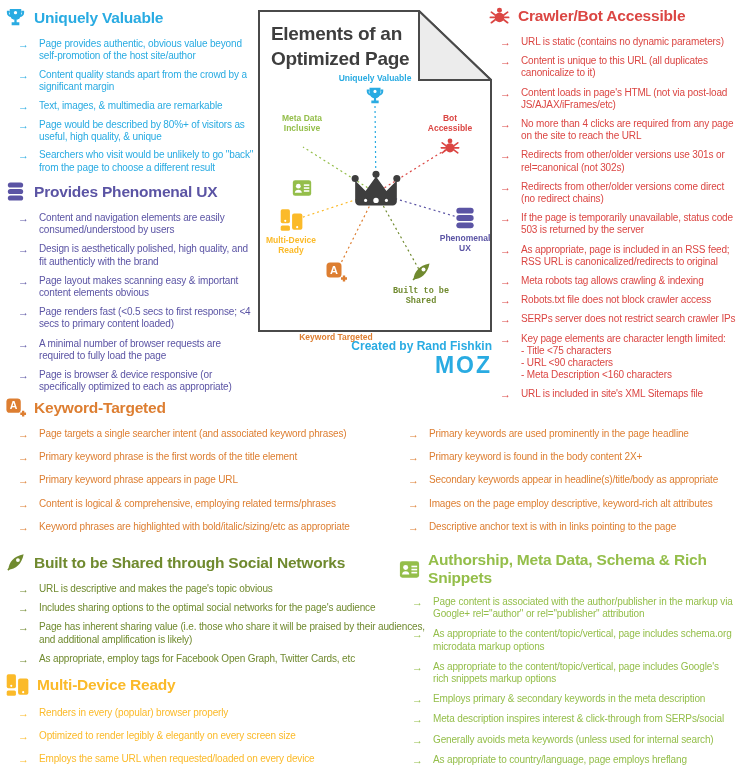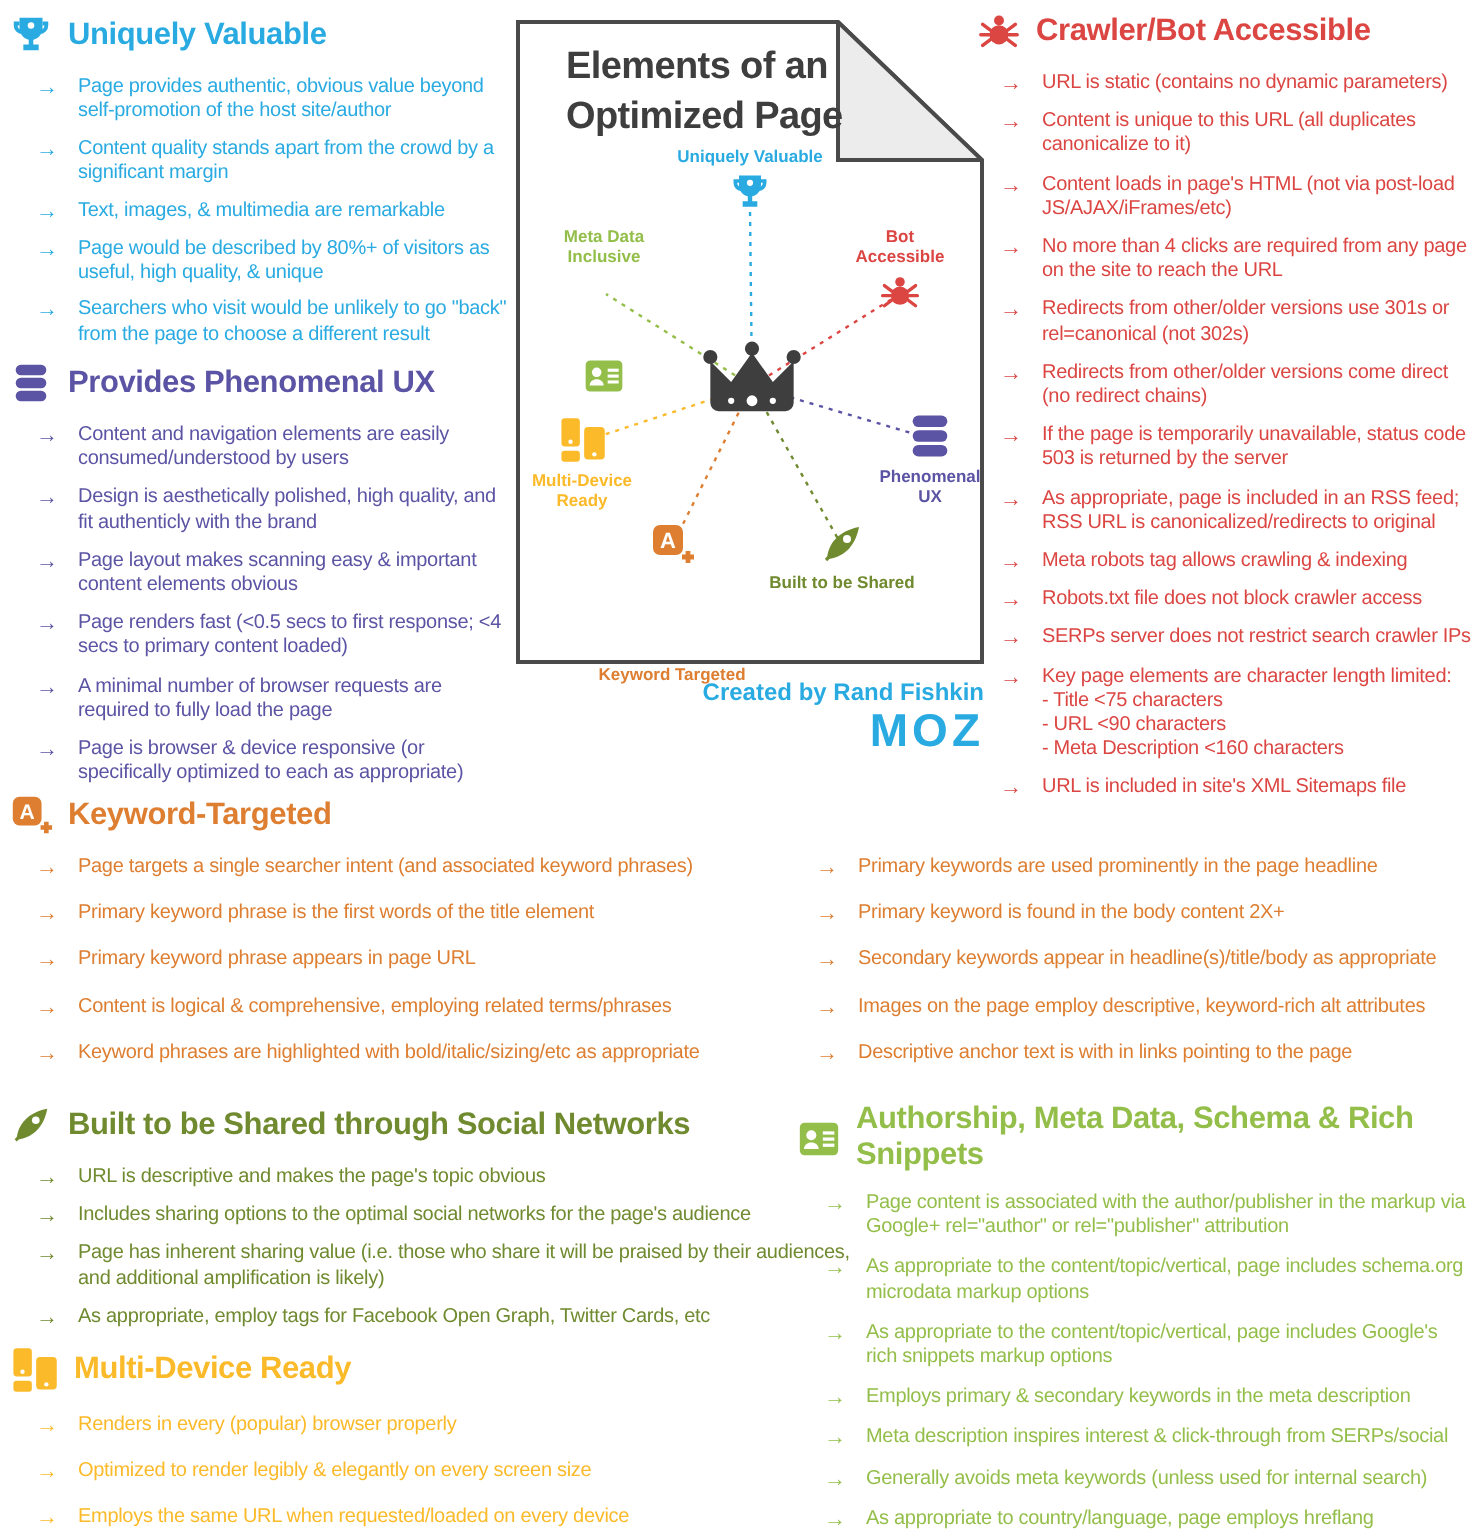--- a/index.html
+++ b/index.html
@@ -33,21 +33,21 @@
   #sec-multi .bullet{margin-bottom:11px;}
   #sec-auth{left:398px;top:551px;width:338px;}
   #sec-auth .bullet{margin-bottom:8px;}
   .twocol{display:flex;}
   .col-l{width:404px;padding-left:14px;box-sizing:border-box;}
   .col-r{flex:1;padding-left:0;}
   
   #diagram{position:absolute;left:258px;top:10px;width:234px;height:322px;}
   #paper{position:absolute;left:0;top:0;}
   .ptitle{position:absolute;left:13px;top:11px;font-size:19px;font-weight:bold;color:#3E3E3E;
-          line-height:1.32;white-space:pre-line;letter-spacing:-0.3px;margin-left:12px;}
+          line-height:1.32;white-space:pre-line;letter-spacing:-0.3px;}
   .dnode{position:absolute;display:flex;flex-direction:column;align-items:center;gap:2px;color:var(--c);}
   .nlabel{font-size:8.5px;font-weight:bold;line-height:1.2;white-space:pre-line;text-align:center;}
   #crown{position:absolute;left:93px;top:160px;width:50px;height:42px;color:#3E3E3E;}
   #credit{position:absolute;left:258px;top:339px;width:234px;text-align:right;
           color:#29ABE2;font-weight:bold;font-size:12px;}
   #moz{position:absolute;left:258px;top:352px;width:234px;text-align:right;
        color:#29ABE2;font-weight:bold;font-size:23px;letter-spacing:2px;}
 </style>
 </head>
 <body>
@@ -439,21 +439,21 @@
         </svg>
       <div class="nlabel">Phenomenal
 UX</div>
     </div>
     <div class="dnode" style="left: 33px; top: 250px; width: 90px; gap: 48px; --c: #DD7E31;">
       <svg class="icon i24">
           <use href="#i-keyword"></use>
         </svg>
       <div class="nlabel">Keyword Targeted</div>
     </div>
-    <div class="dnode" style="left: 118px; top: 250px; width: 90px; --c: #708A2F;">
+    <div class="dnode" style="left: 118px; top: 250px; width: 90px; font-family: Liberation Mono, monospace; --c: #708A2F;">
       <svg class="icon i24">
           <use href="#i-rocket"></use>
         </svg>
       <div class="nlabel">Built to be Shared</div>
     </div>
 
     <svg id="crown" viewBox="0 0 48 40" style="fill: currentcolor; color: rgb(62, 62, 62);">
         <use href="#i-crown"></use>
       </svg>
   </div>

